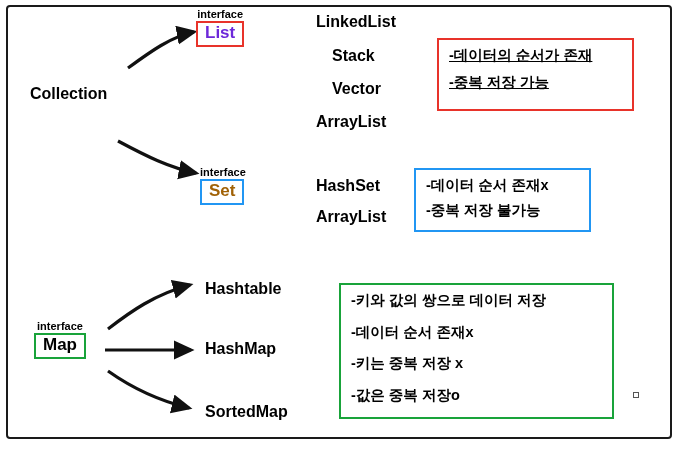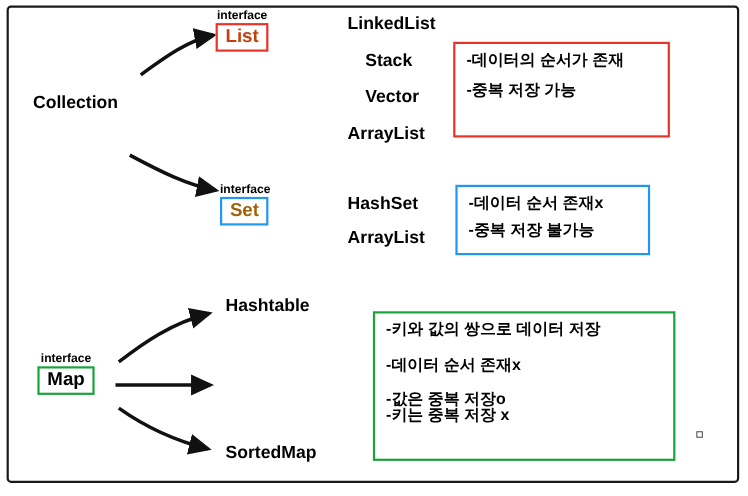--- a/index.html
+++ b/index.html
@@ -43,21 +43,21 @@
   .iface-box {
     border: 2px solid #000;
     padding: 1px 7px 2px 7px;
     font-size: 17px;
     font-weight: bold;
     display: inline-block;
     line-height: 1.1;
     background: #ffffff;
     box-sizing: border-box;
   }
-  .iface-box.red    { border-color: #e8332a; color: #c2410c; }
+  .iface-box.red    { border-color: #e8332a; color: #6d28d9; }
   .iface-box.blue   { border-color: #2196f3; color: #a16207; }
   .iface-box.green  { border-color: #19a33a; color: #000; }
 
   .class-name {
     font-size: 16px;
     font-weight: bold;
     color: #000000;
     white-space: nowrap;
   }
 
@@ -134,38 +134,39 @@
   <div class="abs" style="left:34px; top:320px;">
     <div class="iface-tag" style="text-align:center;">interface</div>
     <div class="iface-box green" style="margin-top:1px;">Map</div>
   </div>
 
   <div class="abs class-name" style="left:316px; top:13px;">LinkedList</div>
   <div class="abs class-name" style="left:332px; top:47px;">Stack</div>
   <div class="abs class-name" style="left:332px; top:80px;">Vector</div>
   <div class="abs class-name" style="left:316px; top:113px;">ArrayList</div>
 
-  <div class="note note-red" style="left:412px; top:38px; width:197px; height:87px;">
+  <div class="note note-red" style="left:437px; top:38px; width:197px; height:73px;text-decoration:underline;">
     <div class="note-line" style="margin-bottom:12px;">-데이터의 순서가 존재</div>
     <div class="note-line">-중복 저장 가능</div>
   </div>
 
   <div class="abs class-name" style="left:316px; top:177px;">HashSet</div>
   <div class="abs class-name" style="left:316px; top:208px;">ArrayList</div>
 
   <div class="note note-blue" style="left:414px; top:168px; width:177px; height:64px;">
     <div class="note-line" style="margin-bottom:10px;">-데이터 순서 존재x</div>
     <div class="note-line">-중복 저장 불가능</div>
   </div>
 
-  <div class="abs class-name" style="left:205px; top:270px;">Hashtable</div>
+  <div class="abs class-name" style="left:205px; top:280px;">Hashtable</div>
+  <div class="abs class-name" style="left:205px; top:340px;">HashMap</div>
   <div class="abs class-name" style="left:205px; top:403px;">SortedMap</div>
 
   <div class="note note-green" style="left:339px; top:283px; width:275px; height:136px;">
     <div class="note-line" style="margin-bottom:17px;">-키와 값의 쌍으로 데이터 저장</div>
     <div class="note-line" style="margin-bottom:17px;">-데이터 순서 존재x</div>
+    <div class="note-line" style="margin-bottom:17px;">-키는 중복 저장 x</div>
     <div class="note-line">-값은 중복 저장o</div>
-    <div class="note-line" style="margin-bottom:17px;">-키는 중복 저장 x</div>
   </div>
 
   <div class="tiny-marker" style="left:633px; top:392px;"></div>
 
 </div>
 
 </body></html>

